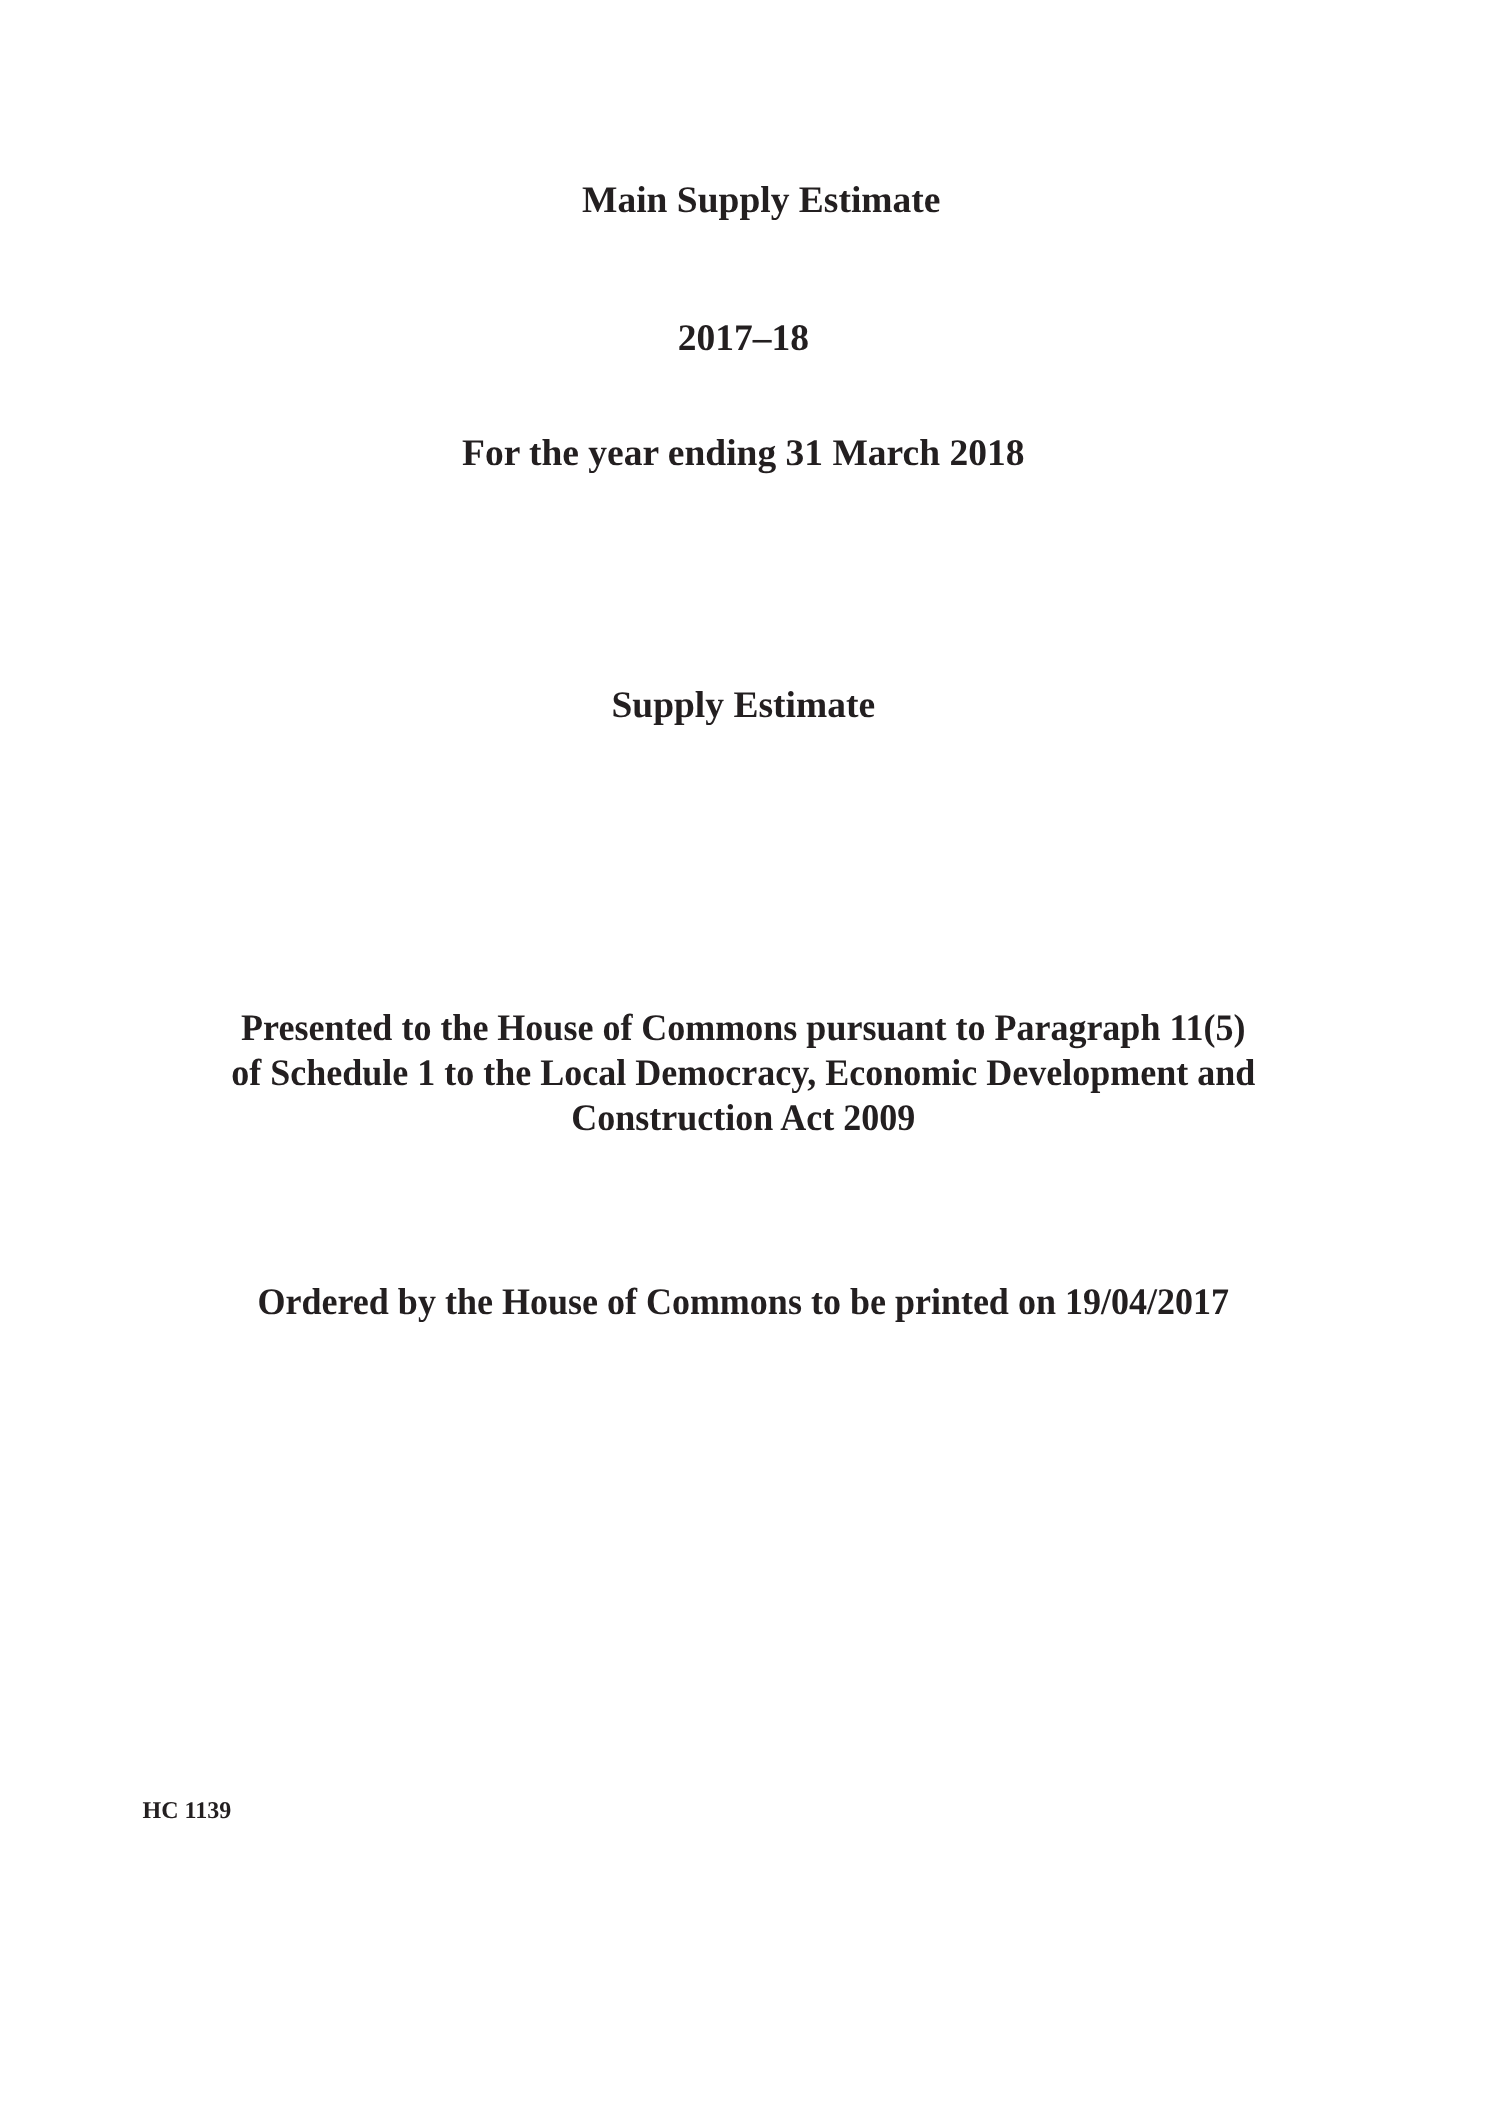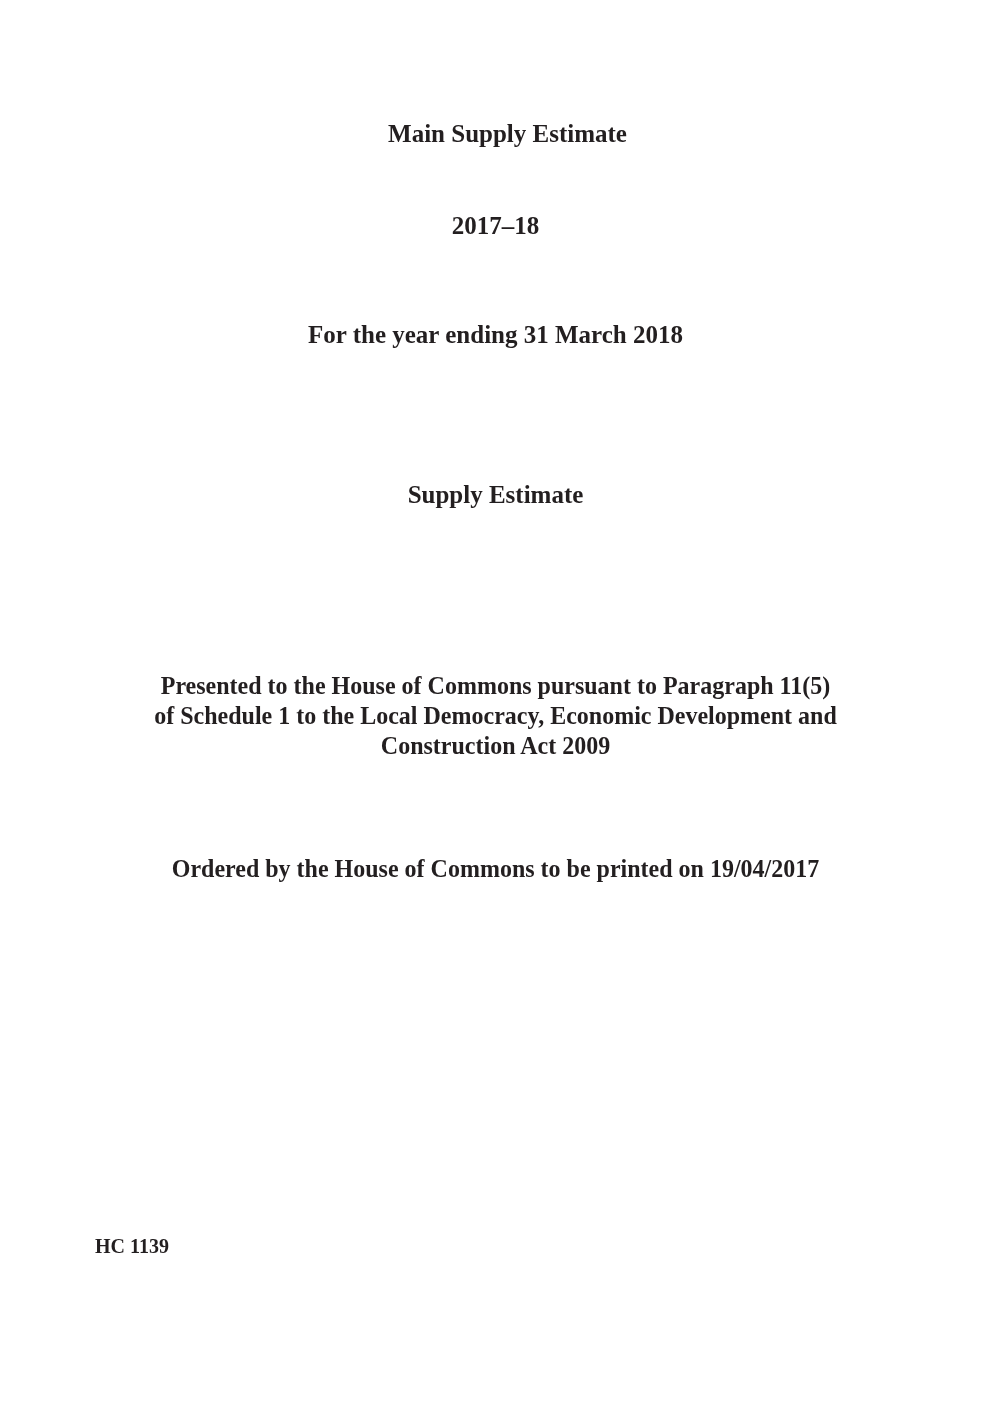--- a/index.html
+++ b/index.html
@@ -31,38 +31,38 @@
       width: 991px;
       text-align: center;
       font-size: 25px;
       line-height: 30px;
     }
     .block div { white-space: nowrap; }
     .condensed { transform: scaleX(0.96); transform-origin: center; }
     #hc-number {
       position: absolute;
       left: 95px;
-      top: 1236px;
-      font-size: 20px;
+      top: 1198px;
+      font-size: 16px;
       line-height: 20px;
       font-family: Liberation Serif, serif;
     }
   </style>
 </head>
 <body>
 
 <div>
 
   <div class="line" style="top:119px;padding-left:12px;">Main Supply Estimate</div>
 
   <div class="line" style="top:211px;">2017–18</div>
 
-  <div class="line" style="top:320px;">For the year ending 31 March 2018</div>
+  <div class="line" style="top:288px;">For the year ending 31 March 2018</div>
 
-  <div class="block" style="top:480px;text-align:center;">
+  <div class="block" style="top:456px;text-align:center;">
     <div>Supply Estimate</div>
   </div>
 
   <div class="block condensed" style="top:671px;">
     <div>Presented to the House of Commons pursuant to Paragraph 11(5)</div>
     <div>of Schedule 1 to the Local Democracy, Economic Development and</div>
     <div>Construction Act 2009</div>
   </div>
 
   <div class="line condensed" style="top:854px;">Ordered by the House of Commons to be printed on 19/04/2017</div>

